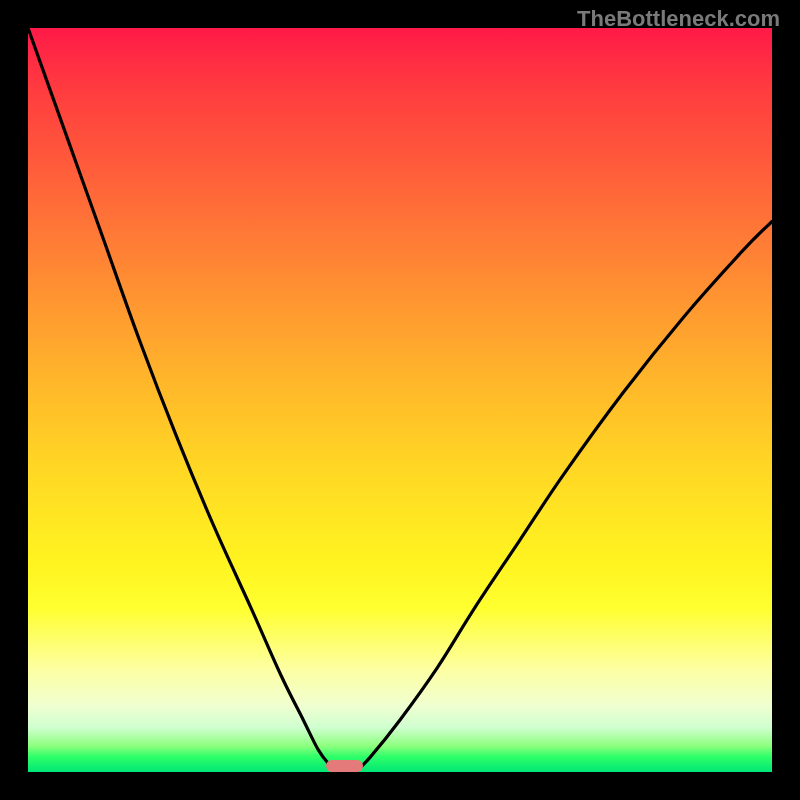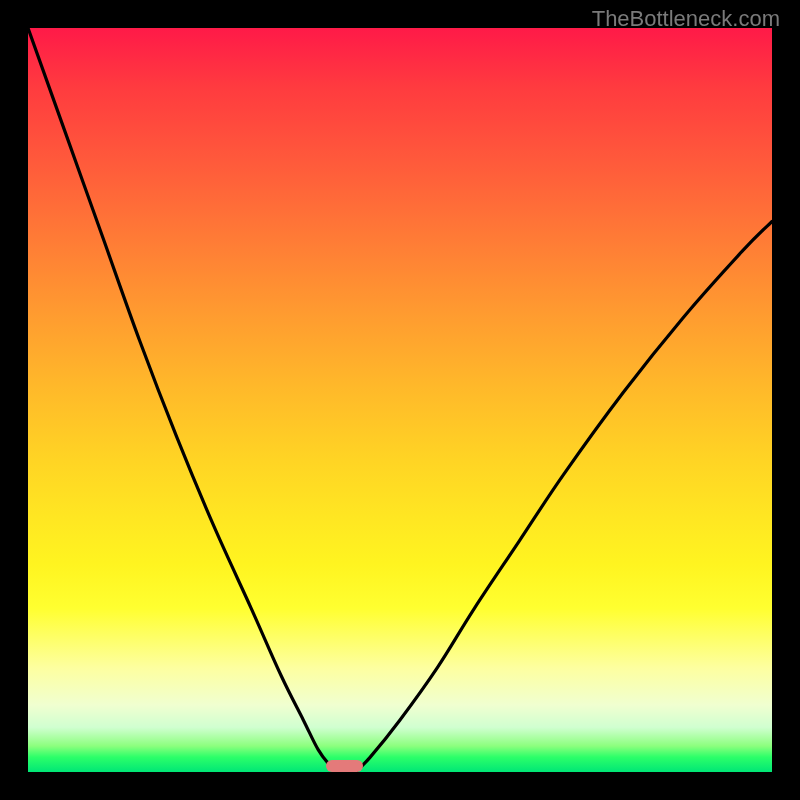--- a/index.html
+++ b/index.html
@@ -10,21 +10,21 @@
     background: #000;
     position: relative;
     font-family: Arial, sans-serif;
   }
   .watermark {
     position: absolute;
     top: 6px;
     right: 20px;
     color: #7a7a7a;
     font-size: 22px;
-    font-weight: 400;
+    font-weight: 700;
     z-index: 10;
   }
   .plot-area {
     position: absolute;
     left: 28px;
     top: 28px;
     width: 744px;
     height: 744px;
     overflow: hidden;
   }

